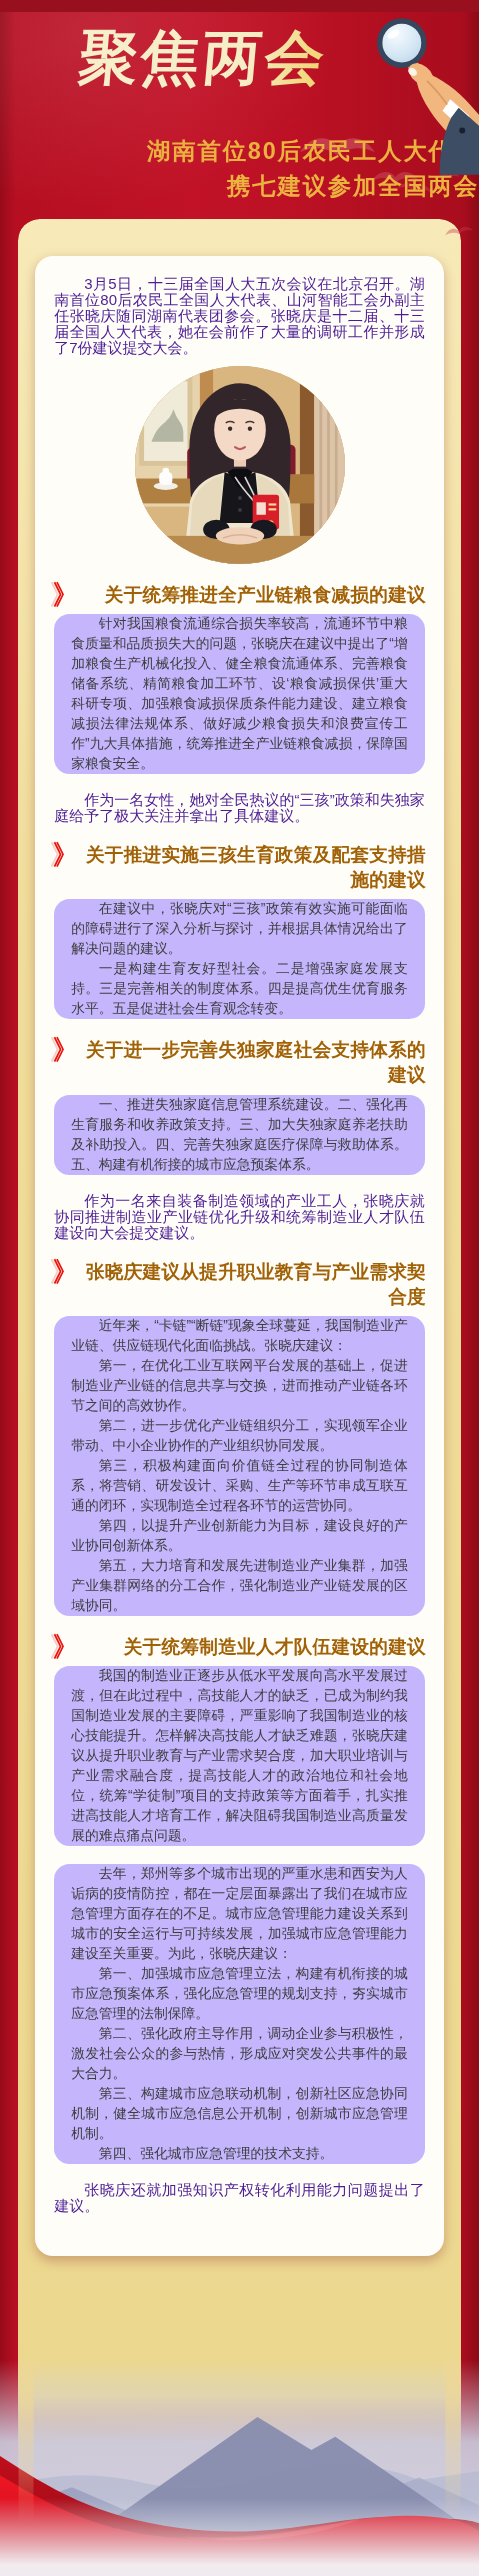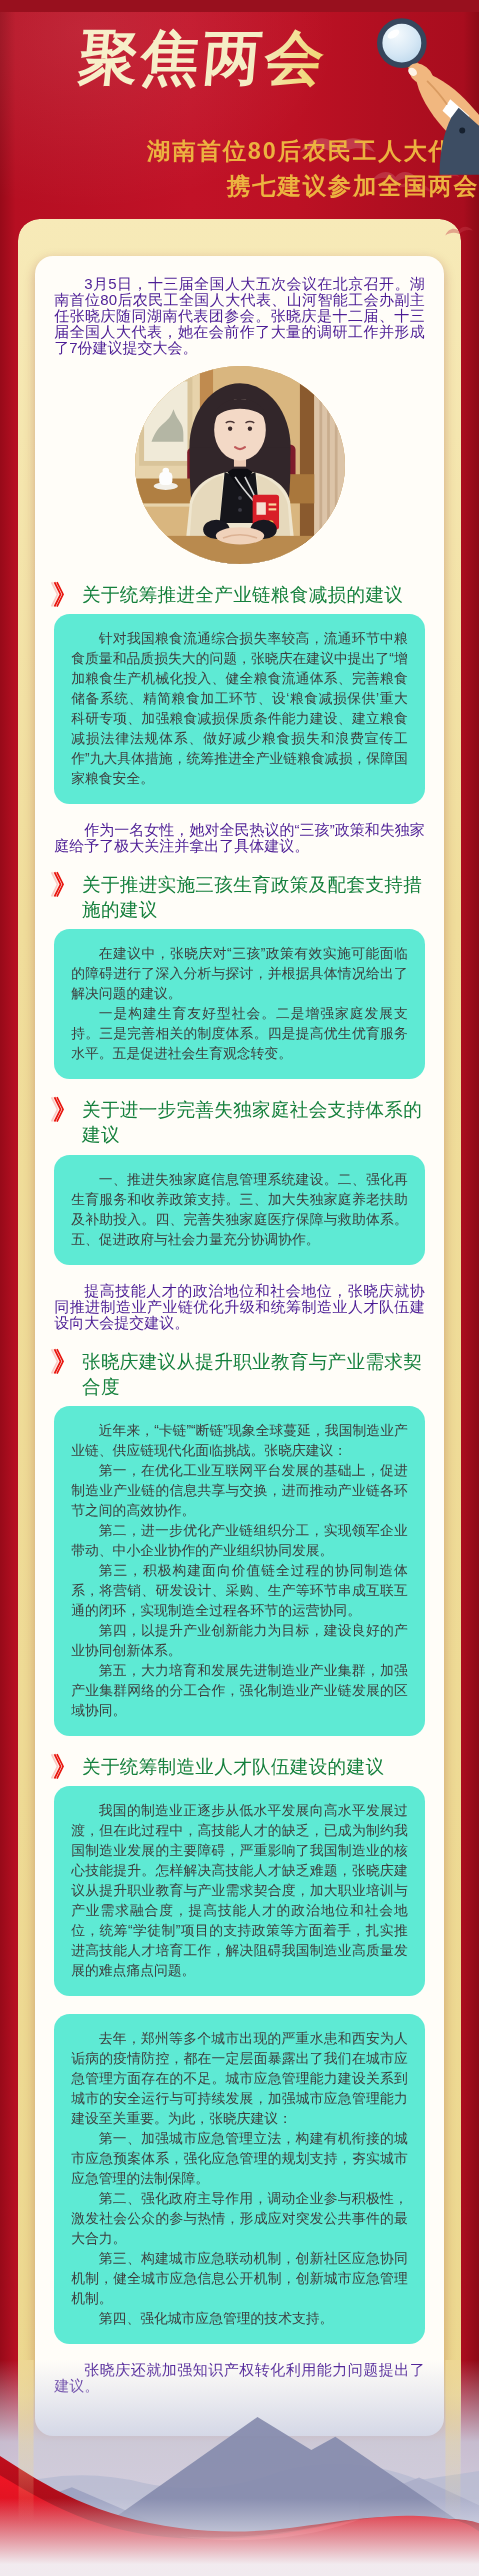--- a/index.html
+++ b/index.html
@@ -40,22 +40,22 @@
   .card > :first-child{margin-top:0;}
   .body-p{font-size:15px;line-height:16px;color:#4c1d95;text-indent:2em;margin:18px 1.2px 0;text-align:justify;}
   .photo{
     width:210px;height:198px;border-radius:50%;overflow:hidden;margin:9.6px auto 2.4px;
     background:#caa36a;position:relative;
   }
   .photo svg{display:block;width:100%;height:100%;}
   .sec-head{display:flex;align-items:flex-start;margin:18px 0 7.2px;}
   .chev{flex:none;width:29px;color:#e8150e;font-size:24px;font-weight:800;line-height:25px;
     transform:scaleY(1.12);text-shadow:-3px 0 0 rgba(232,21,14,.22);}
-  .htext{flex:1;color:#15803d;font-size:18.6px;line-height:25px;font-weight:400;letter-spacing:0.3px;}
-  .pink-box{background:#5eead4;border-radius:15.6px;padding:15px 17px;margin:4.8px 1.2px 0;}
+  .htext{flex:1;color:#a16207;font-size:18.6px;line-height:25px;font-weight:700;letter-spacing:0.3px;text-align:right;}
+  .pink-box{background:#c4b5fd;border-radius:15.6px;padding:0 17px;margin:4.8px 1.2px 0;}
   .pink-box p{font-size:13.8px;line-height:20px;color:#3e3e3e;text-indent:2em;margin:0;text-align:justify;}
   .closing{position:relative;z-index:6;}
   .landscape{position:absolute;left:0;bottom:0;width:479px;height:216px;z-index:5;pointer-events:none;}
   .landscape svg{display:block;width:100%;height:100%;}
 </style>
 </head>
 <body>
 
 <div class="page">
   <div class="glow"></div>
@@ -181,25 +181,25 @@
         <p>一是构建生育友好型社会。二是增强家庭发展支持。三是完善相关的制度体系。四是提高优生优育服务水平。五是促进社会生育观念转变。</p>
       </div>
     </div>
 
     <div class="section">
       <div class="sec-head">
         <span class="chev">》</span>
         <span class="htext">关于进一步完善失独家庭社会支持体系的建议</span>
       </div>
       <div class="pink-box">
-        <p>一、推进失独家庭信息管理系统建设。二、强化再生育服务和收养政策支持。三、加大失独家庭养老扶助及补助投入。四、完善失独家庭医疗保障与救助体系。五、促进政府与社会力量充分协调协作。</p>
-      </div>
-    </div>
-
-    <p class="body-p">提高技能人才的政治地位和社会地位，张晓庆就协同推进制造业产业链优化升级和统筹制造业人才队伍建设向大会提交建议。</p>
+        <p>一、推进失独家庭信息管理系统建设。二、强化再生育服务和收养政策支持。三、加大失独家庭养老扶助及补助投入。四、完善失独家庭医疗保障与救助体系。五、构建有机衔接的城市应急预案体系。</p>
+      </div>
+    </div>
+
+    <p class="body-p">作为一名来自装备制造领域的产业工人，张晓庆就协同推进制造业产业链优化升级和统筹制造业人才队伍建设向大会提交建议。</p>
 
     <div class="section">
       <div class="sec-head">
         <span class="chev">》</span>
         <span class="htext">张晓庆建议从提升职业教育与产业需求契合度</span>
       </div>
       <div class="pink-box">
         <p>近年来，“卡链”“断链”现象全球蔓延，我国制造业产业链、供应链现代化面临挑战。张晓庆建议：</p>
         <p>第一，在优化工业互联网平台发展的基础上，促进制造业产业链的信息共享与交换，进而推动产业链各环节之间的高效协作。</p>
         <p>第二，进一步优化产业链组织分工，实现领军企业带动、中小企业协作的产业组织协同发展。</p>

